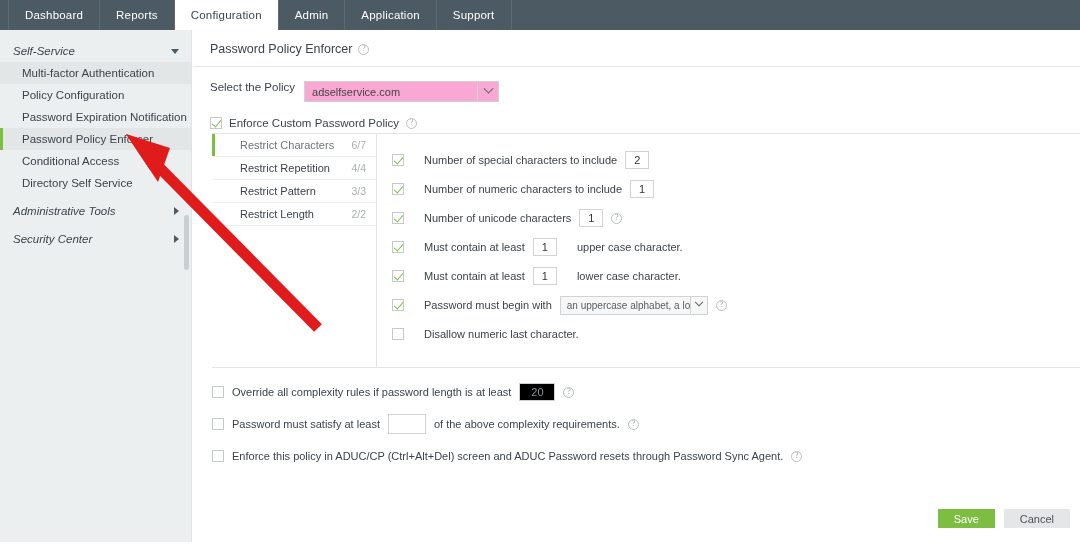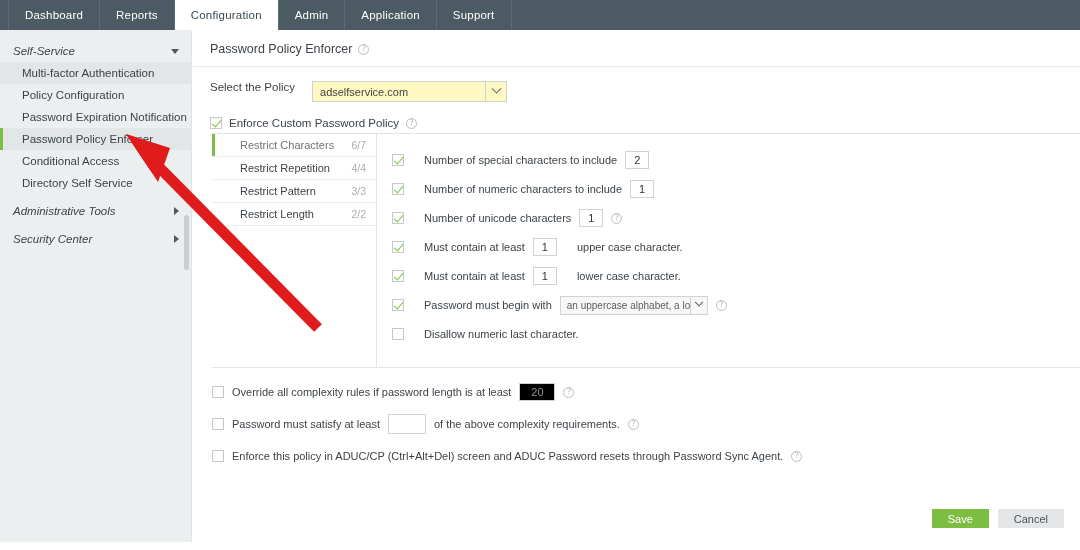--- a/index.html
+++ b/index.html
@@ -69,23 +69,23 @@
 
   .helpicon {
     display:inline-flex; align-items:center; justify-content:center;
     width:11px; height:11px; border:1px solid #b9bfc2; border-radius:50%;
     font-size:8px; color:#9aa1a5; line-height:1; font-family:"Liberation Serif", serif;
   }
 
   .row-policy { display:flex; align-items:flex-start; gap:9px; padding:14px 0 0 17px; }
   .lbl { font-size:11.5px; color:#3c444a; }
   .selectbox {
-    position:relative; width:195px; height:21px; background:#fef9c3;
+    position:relative; width:195px; height:21px; background:#f9a8d4;
     border:1px solid #cfd3d5; display:flex; align-items:center;
-    padding-left:7px; font-size:11px; color:#444; cursor:pointer;margin-left:8px;
+    padding-left:7px; font-size:11px; color:#444; cursor:pointer;
   }
   .selectbox .arrowbtn {
     position:absolute; right:0; top:0; bottom:0; width:21px;
     border-left:1px solid #cfd3d5; display:flex; align-items:center; justify-content:center;
   }
   .chev { width:7px; height:7px; border-right:1.6px solid #5d6569;
     border-bottom:1.6px solid #5d6569; transform:rotate(45deg) translate(-2px,-2px); }
 
   .row-enforce { display:flex; align-items:center; gap:7px; padding:15px 0 0 17px; }
 
@@ -139,21 +139,21 @@
   .opt { display:flex; align-items:center; gap:8px; height:20px; margin-bottom:12px; }
   .opt .txt { font-size:11px; color:#3c444a; }
   .link { color:#2f7fc0; font-size:11px; cursor:pointer; }
   .graybox {
     width:36px; height:18px; border:1px solid #cfd3d5; background:#000000;
     font-size:11px; color:#8d9397; text-align:center; line-height:16px;
   }
   .emptybox { width:38px; height:20px; border:1px solid #cfd3d5; background:#fff; }
 
   
-  .btnbar { position:absolute; right:16px; top:479px; display:flex; gap:9px; }
+  .btnbar { position:absolute; right:10px; top:479px; display:flex; gap:9px; }
   .btn { height:19px; padding:0 16px; font-size:11px; display:flex;
          align-items:center; justify-content:center; cursor:pointer; }
   .btn.save { background:#7dbd42; color:#fff; }
   .btn.cancel { background:#e4e6e7; color:#4c5359; }
 
   
   .arrow { position:absolute; left:0; top:0; pointer-events:none; }
 </style>
 </head>
 <body>

